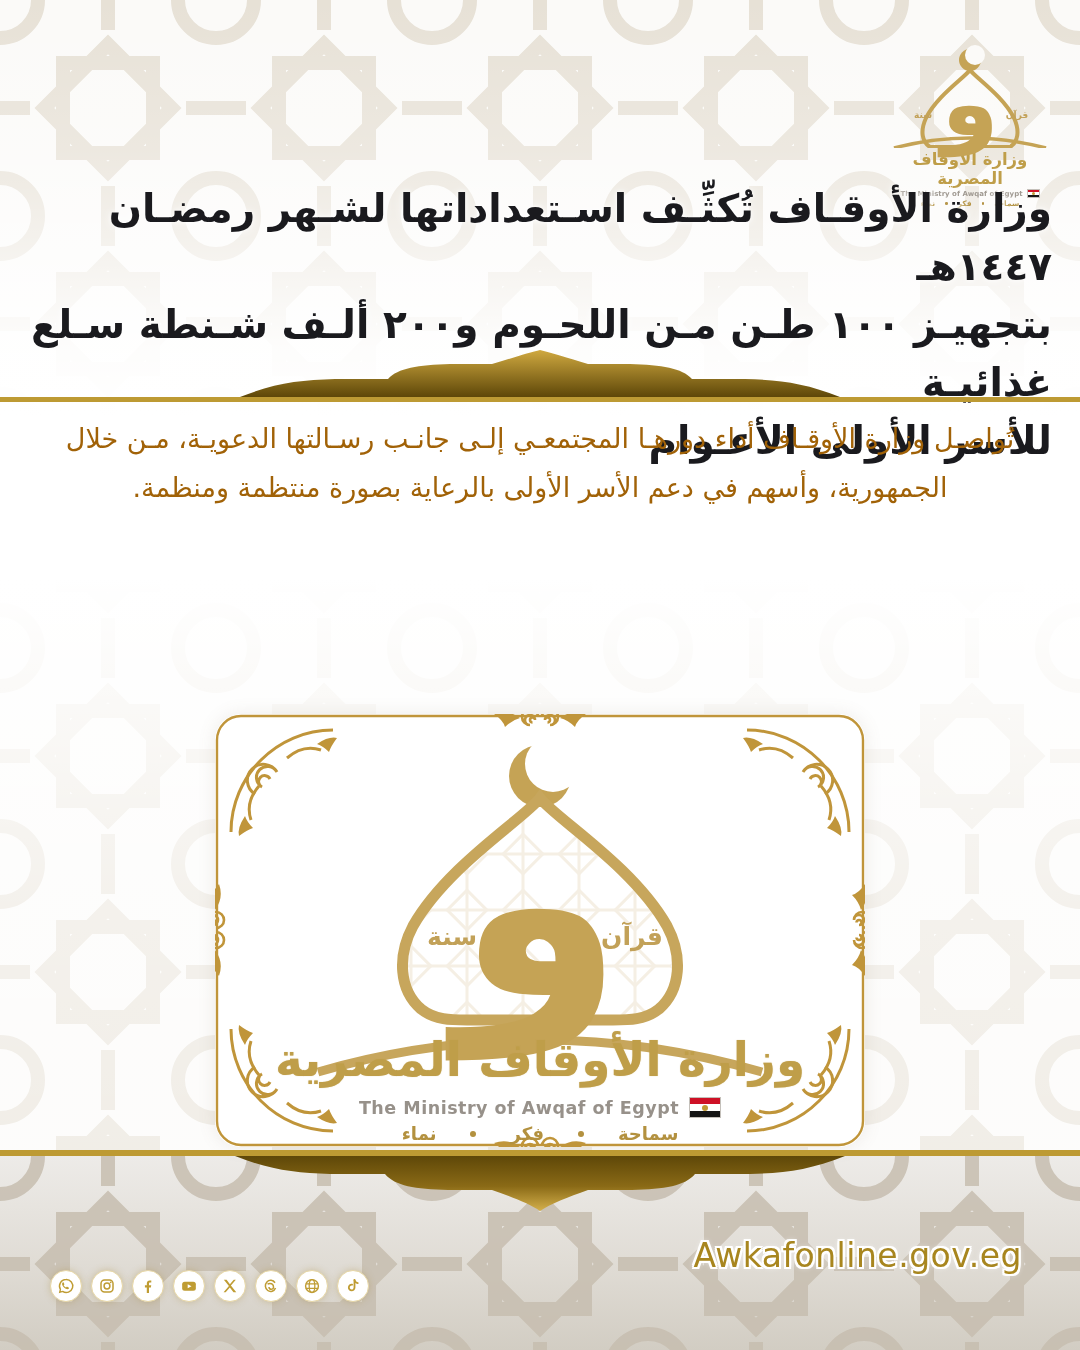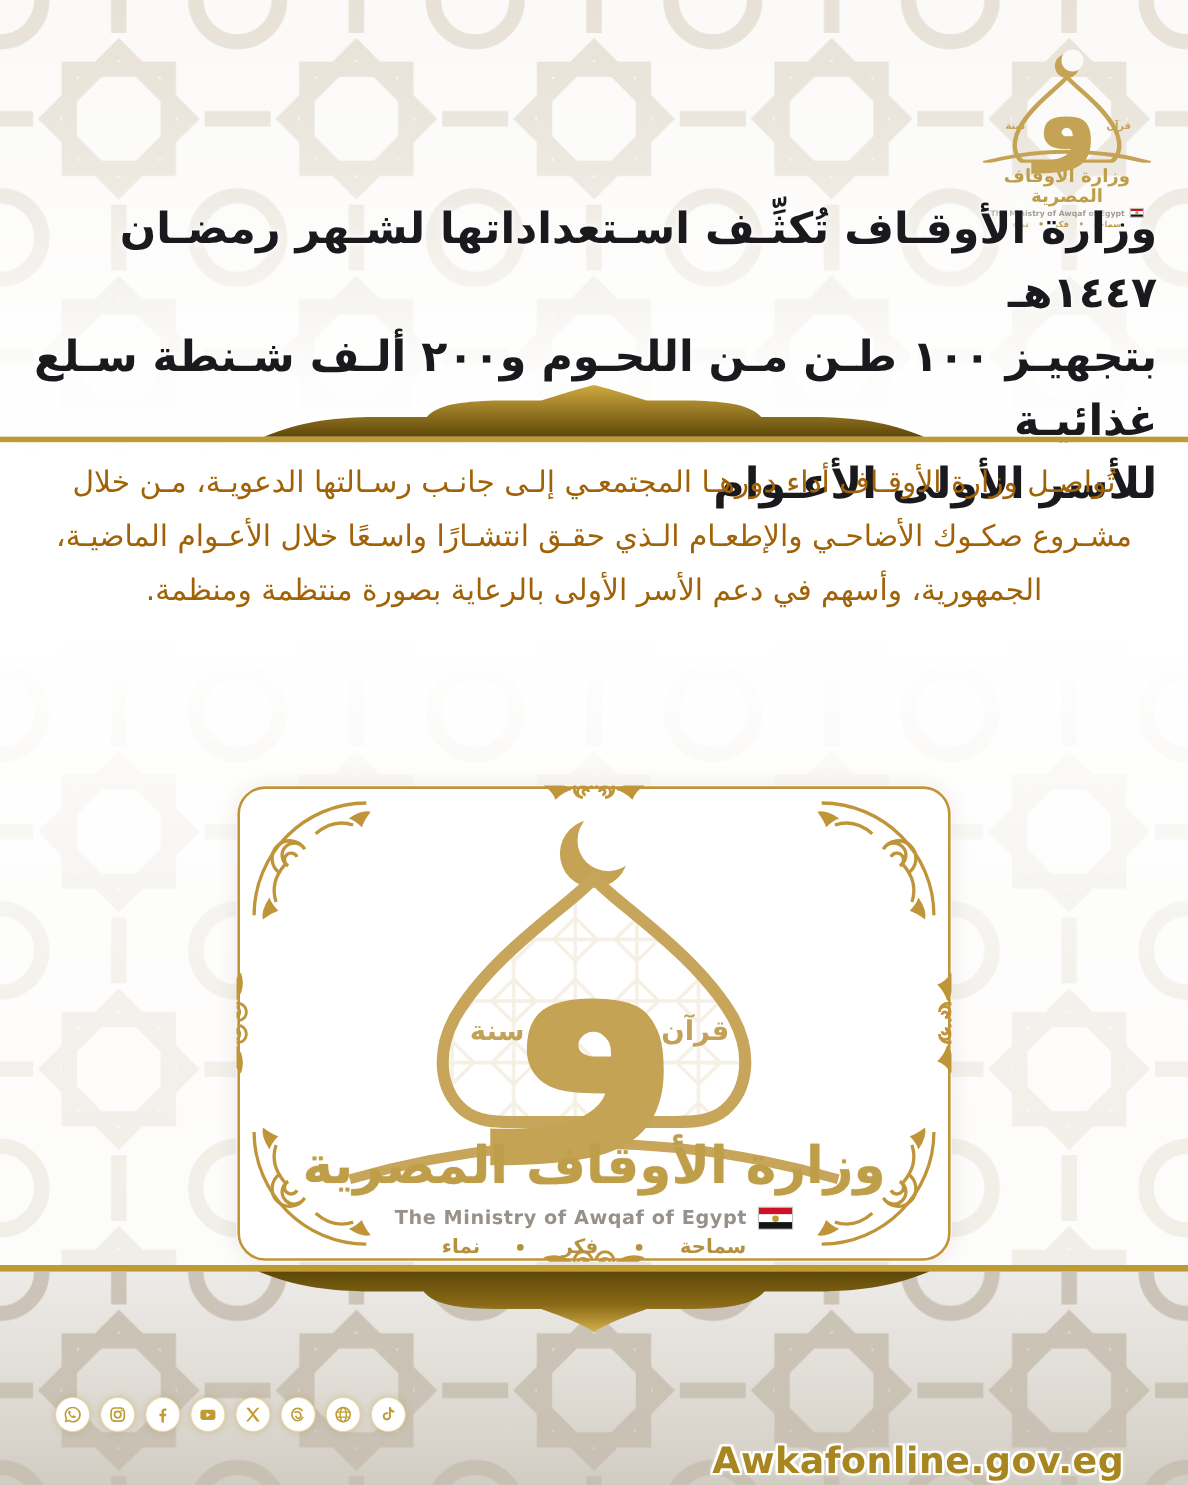--- a/index.html
+++ b/index.html
@@ -72,21 +72,21 @@
   .mini-en{color:#a09a92;font-size:7px;font-weight:bold;}
   .flag.mini{width:13px;height:9px;}
   .mini-tagline{display:flex;direction:rtl;justify-content:center;gap:10px;align-items:center;
     color:#b3913f;font-size:7.5px;font-weight:bold;margin-top:1px;}
   .mini-tagline .dot{width:2.5px;height:2.5px;border-radius:50%;background:#b3913f;}
 
   
   .social-row{left:50px;top:1270px;z-index:4;display:flex;gap:9px;}
   .sicon{width:30px;height:30px;border-radius:50%;background:#fff;border:1px solid #e6d6a6;
     box-shadow:0 0 7px rgba(170,140,60,.35);display:flex;align-items:center;justify-content:center;}
-  .site-url{right:58px;top:1308px;z-index:4;color:#a8861f;font-size:33px;font-weight:bold;
+  .site-url{right:58px;top:1236px;z-index:4;color:#a8861f;font-size:33px;font-weight:normal;
     letter-spacing:.5px;
     text-shadow:-2px 0 #fff,2px 0 #fff,0 -2px #fff,0 2px #fff,
                 -2px -2px #fff,2px 2px #fff,-2px 2px #fff,2px -2px #fff,0 0 6px #fff;}
 </style>
 </head>
 <body>
 
 <div class="page">
 
   <svg width="0" height="0" style="position:absolute">
@@ -193,21 +193,20 @@
 
   <svg class="abs divider-top" width="1080" height="54" viewBox="0 0 1080 54">
     <path d="M240,47 C275,33 300,30 335,29 L388,29 C398,18 418,15 450,14 L492,14
              C512,8 531,2 540,0 C549,2 568,8 588,14 L630,14 C662,15 682,18 692,29
              L745,29 C780,30 805,33 840,47 Z" fill="url(#gradUp)"></path>
     <rect x="0" y="47" width="1080" height="5" fill="#bd9a33"></rect>
   </svg>
 
   <div class="abs bodytext">
     <div>تُواصـل وزارة الأوقـاف أداء دورهـا المجتمعـي إلـى جانـب رسـالتها الدعويـة، مـن خلال</div>
-    <div>مشـروع صكـوك الأضاحـي والإطعـام الـذي حقـق انتشـارًا واسـعًا خلال الأعـوام الماضيـة،</div>
     <div>الجمهورية، وأسهم في دعم الأسر الأولى بالرعاية بصورة منتظمة ومنظمة.</div>
   </div>
 
   <div class="abs frame">
     <div class="frame-bg"></div>
     <svg class="frame-border" width="650" height="433">
       <rect x="2" y="2" width="646" height="429" rx="24" fill="none" stroke="#c0953a" stroke-width="2.4"></rect>
       <use href="#cornerOrn" transform="translate(10,10)"></use>
       <use href="#cornerOrn" transform="translate(640,10) scale(-1,1)"></use>
       <use href="#cornerOrn" transform="translate(10,423) scale(1,-1)"></use>

